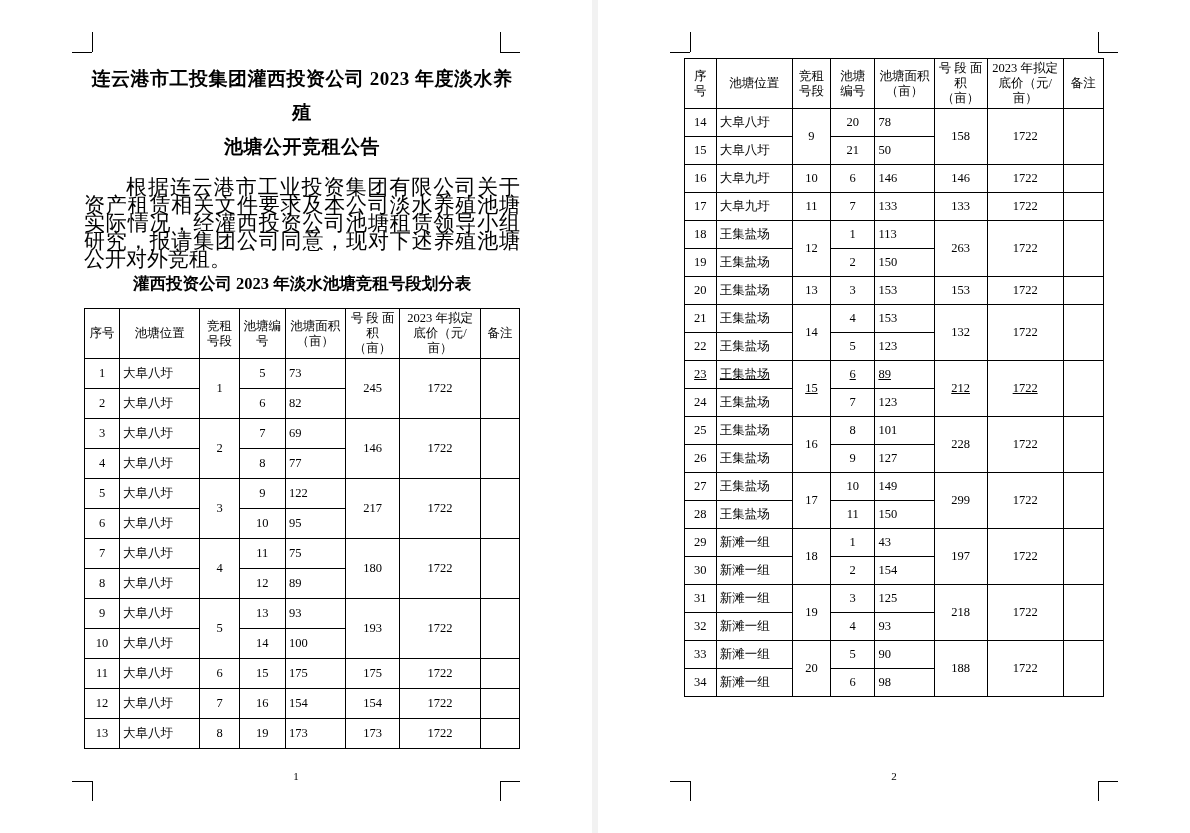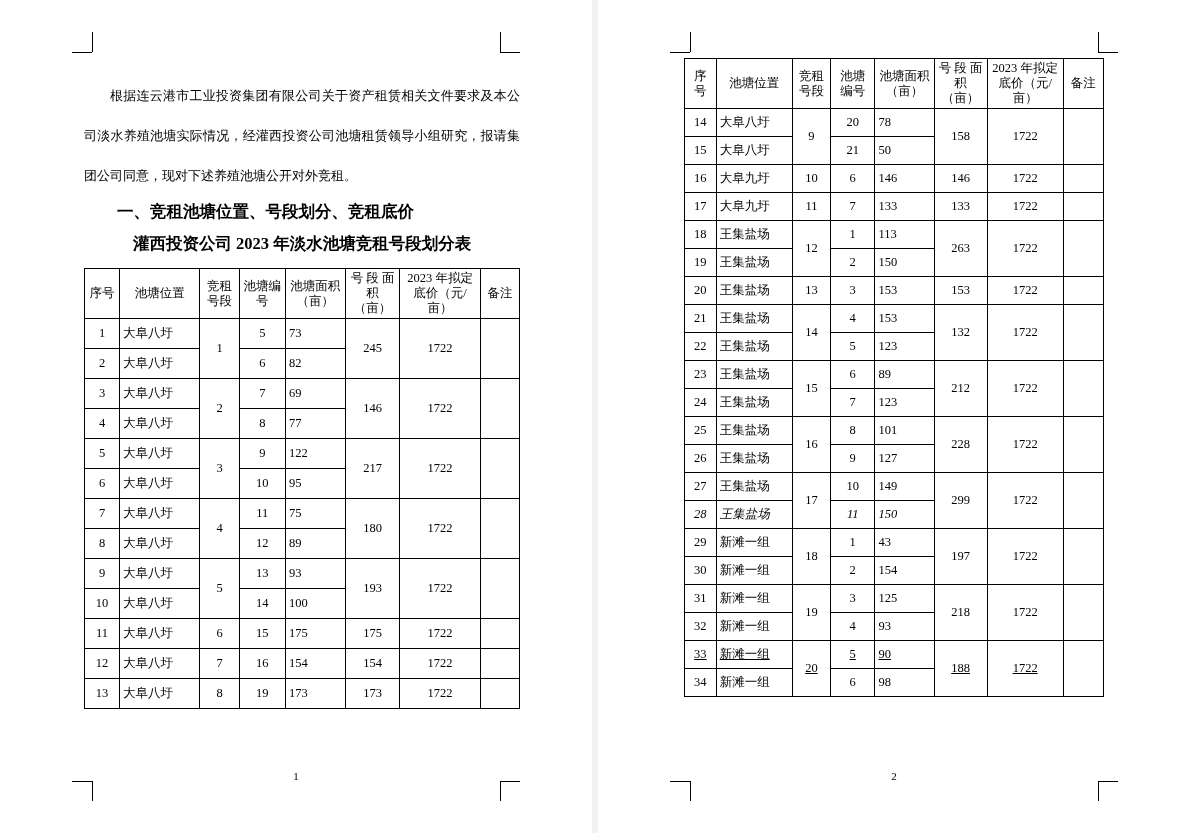--- a/index.html
+++ b/index.html
@@ -45,22 +45,22 @@
   .doc-title {
     font-family: "Liberation Serif", serif;
     font-weight: bold;
     font-size: 19px;
     text-align: center;
     line-height: 34px;
     color: #000;
     letter-spacing: 0.5px;
   }
   .para {
-    font-size: 13px;
-    line-height: 40px;
+    font-size: 21px;
+    line-height: 18px;
     color: #000;
     text-align: justify;
     text-indent: 2em;
   }
   .sec-heading {
     font-size: 16.5px;
     line-height: 32px;
     font-weight: bold;
     color: #000;
     text-indent: 2em;
@@ -122,27 +122,28 @@
       <div class="v" style="left:20px; top:0;"></div>
     </div>
     <div class="crop" style="left:500px; top:781px;">
       <div class="h" style="left:0; top:0px;"></div>
       <div class="v" style="left:0; top:0;"></div>
     </div>
 
     <div class="page-body" style="left:84px; top:62px; width:436px;">
 
       <div class="doc-title">
+        <div>连云港市工投集团灌西投资公司 2023 年度淡水养殖</div>
+        <div>池塘公开竞租公告</div>
       </div>
 
       <div style="height:14px;"></div>
 
       <div class="para">根据连云港市工业投资集团有限公司关于资产租赁相关文件要求及本公司淡水养殖池塘实际情况，经灌西投资公司池塘租赁领导小组研究，报请集团公司同意，现对下述养殖池塘公开对外竞租。</div>
 
-      <div class="sec-heading">一、竞租池塘位置、号段划分、竞租底价</div>
 
       <div class="tbl-caption">灌西投资公司 2023 年淡水池塘竞租号段划分表</div>
 
       <div style="height:8px;"></div>
 
       <table class="grid">
         <colgroup>
           <col style="width:34px">
           <col style="width:78px">
           <col style="width:38px">
@@ -398,21 +399,21 @@
               <td class="c" rowspan="2">132</td>
               <td class="c" rowspan="2">1722</td>
               <td class="c" rowspan="2"></td>
             </tr>
             <tr style="height: 28px;">
               <td class="c">22</td>
               <td class="l">王集盐场</td>
               <td class="c">5</td>
               <td class="l">123</td>
             </tr>
-            <tr style="height: 28px;">
+            <tr style="height: 28px; text-decoration: underline;">
               <td class="c">23</td>
               <td class="l">王集盐场</td>
               <td class="c" rowspan="2">15</td>
               <td class="c">6</td>
               <td class="l">89</td>
               <td class="c" rowspan="2">212</td>
               <td class="c" rowspan="2">1722</td>
               <td class="c" rowspan="2"></td>
             </tr>
             <tr style="height: 28px;">
@@ -440,21 +441,21 @@
             <tr style="height: 28px;">
               <td class="c">27</td>
               <td class="l">王集盐场</td>
               <td class="c" rowspan="2">17</td>
               <td class="c">10</td>
               <td class="l">149</td>
               <td class="c" rowspan="2">299</td>
               <td class="c" rowspan="2">1722</td>
               <td class="c" rowspan="2"></td>
             </tr>
-            <tr style="height: 28px; font-style: italic;">
+            <tr style="height: 28px;">
               <td class="c">28</td>
               <td class="l">王集盐场</td>
               <td class="c">11</td>
               <td class="l">150</td>
             </tr>
             <tr style="height: 28px;">
               <td class="c">29</td>
               <td class="l">新滩一组</td>
               <td class="c" rowspan="2">18</td>
               <td class="c">1</td>
@@ -478,21 +479,21 @@
               <td class="c" rowspan="2">218</td>
               <td class="c" rowspan="2">1722</td>
               <td class="c" rowspan="2"></td>
             </tr>
             <tr style="height: 28px; margin-top: 24px;">
               <td class="c">32</td>
               <td class="l">新滩一组</td>
               <td class="c">4</td>
               <td class="l">93</td>
             </tr>
-            <tr style="height: 28px; text-decoration: underline;">
+            <tr style="height: 28px;">
               <td class="c">33</td>
               <td class="l">新滩一组</td>
               <td class="c" rowspan="2">20</td>
               <td class="c">5</td>
               <td class="l">90</td>
               <td class="c" rowspan="2">188</td>
               <td class="c" rowspan="2">1722</td>
               <td class="c" rowspan="2"></td>
             </tr>
             <tr style="height: 28px;">

